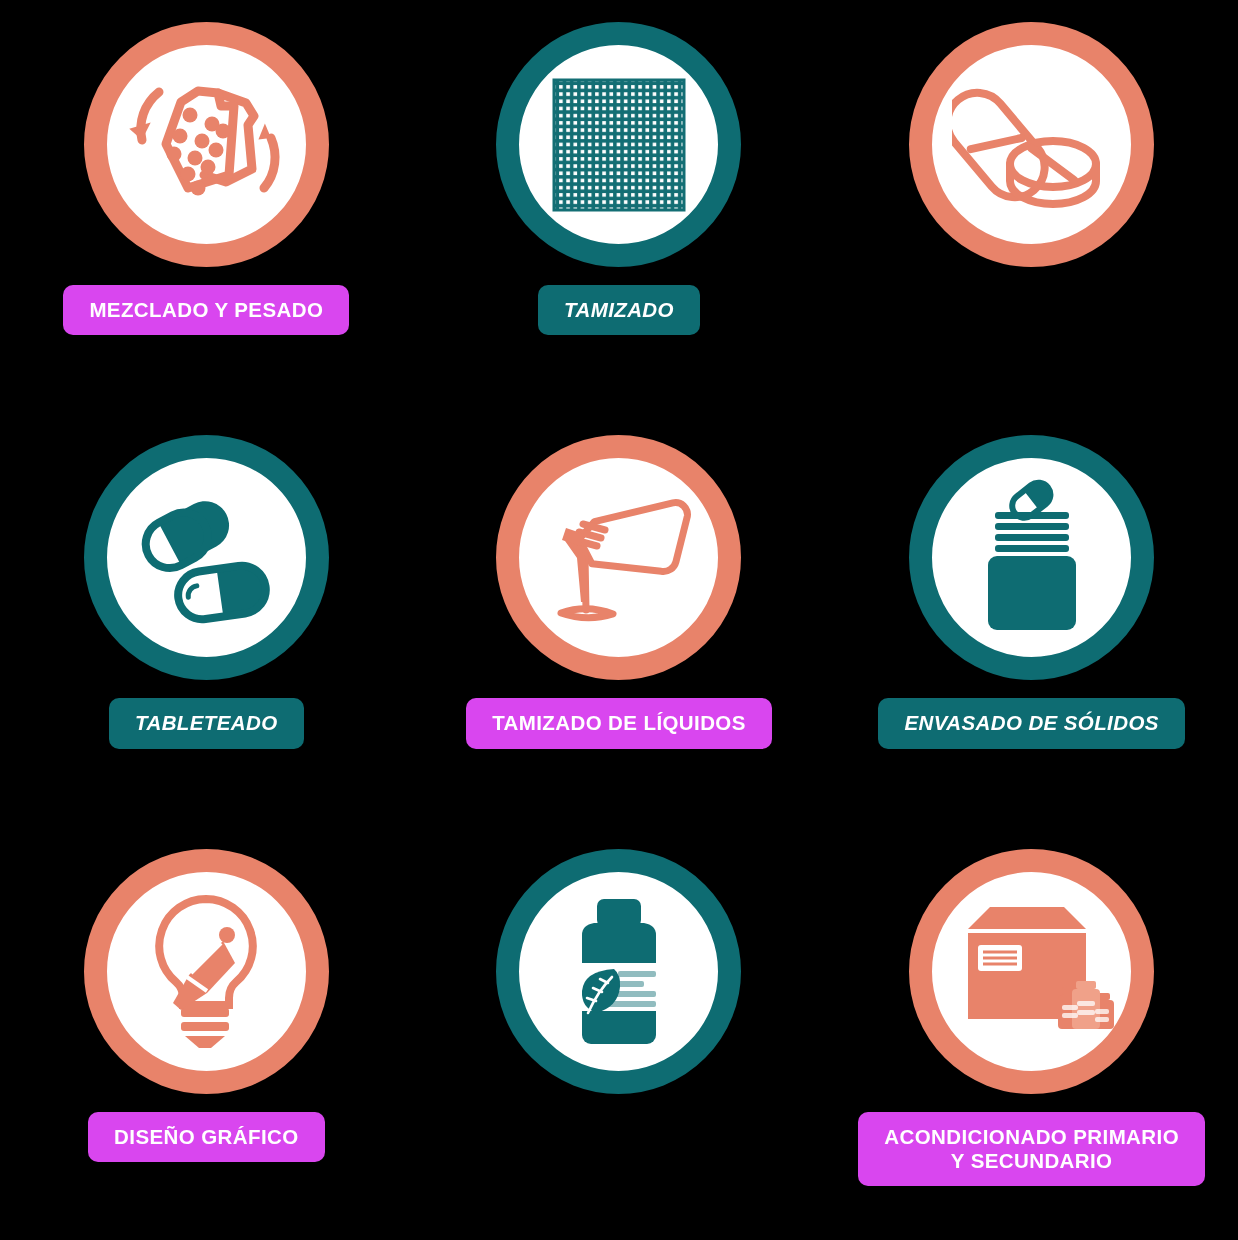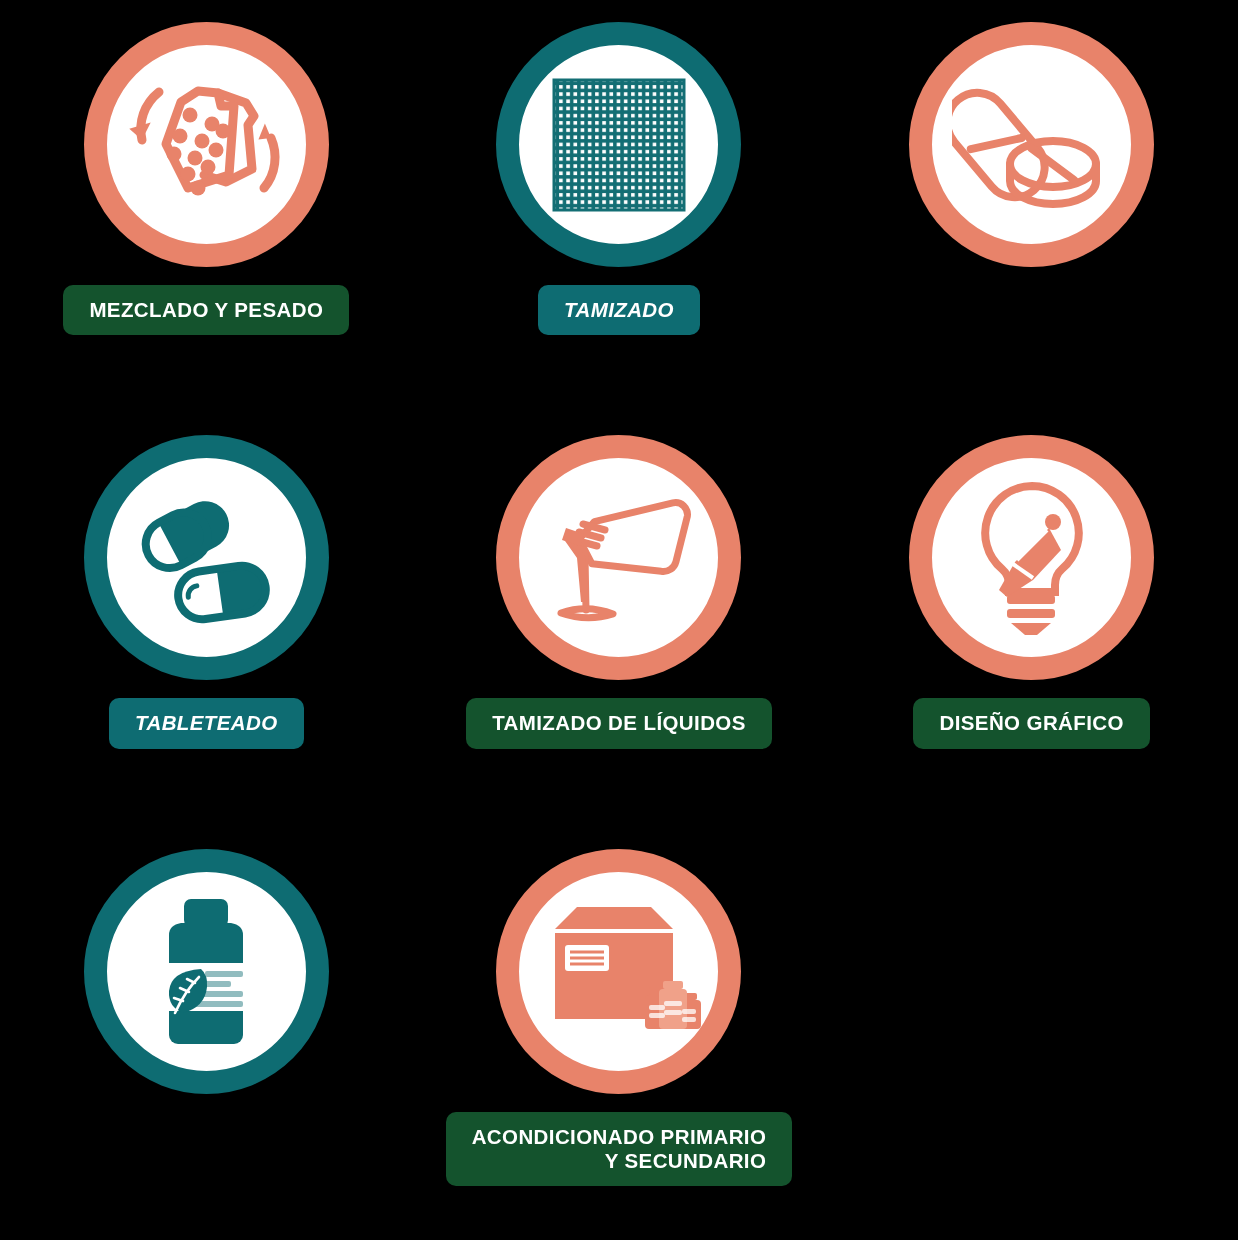--- a/index.html
+++ b/index.html
@@ -41,21 +41,21 @@
     padding:13px 26px;
     color:#ffffff;
     font-size:20.5px;
     font-weight:bold;
     letter-spacing:0.4px;
     text-align:center;
     line-height:1.18;
     white-space:pre-line;
     box-sizing:border-box;
   }
-  .label.salmon{background:#14532d;text-align:right;}
+  .label.salmon{background:#d946ef;}
   .label.teal{background:#0E6C72;font-style:italic;}
 </style>
 </head>
 <body>
 
 <div id="grid">
 
   <div class="cell">
     <div class="circle salmon">
       <svg width="160" height="150" viewBox="0 0 160 150">
@@ -144,20 +144,38 @@
           <path d="M30 52 L46 74 L47 128"></path>
           <path d="M22 131 q26 -9 52 1 q-26 8 -52 -1 Z"></path>
         </g>
         <path d="M29 50 L46 74 L50 120 L42 120 L38 76 L24 56 Z" fill="#E8836A"></path>
         <path d="M27 46 l18 6 l-4 12 l-18 -6 z" fill="#E8836A"></path>
       </svg>
     </div>
     <div class="label salmon">TAMIZADO DE LÍQUIDOS</div>
   </div>
 
+  <div class="cell">
+    <div class="circle teal">
+      <svg width="150" height="160" viewBox="0 0 150 160">
+        <g transform="rotate(-38 76 26)">
+          <rect x="56" y="10" width="42" height="24" rx="12" fill="none" stroke="#0E6C72" stroke-width="6"></rect>
+          <path d="M77 10 h9 a12 12 0 0 1 0 24 h-9 z" fill="#0E6C72"></path>
+        </g>
+        <g fill="#0E6C72">
+          <rect x="38" y="34" width="74" height="7" rx="3"></rect>
+          <rect x="38" y="45" width="74" height="7" rx="3"></rect>
+          <rect x="38" y="56" width="74" height="7" rx="3"></rect>
+          <rect x="38" y="67" width="74" height="7" rx="3"></rect>
+          <rect x="31" y="78" width="88" height="74" rx="9"></rect>
+        </g>
+      </svg>
+    </div>
+    <div class="label teal">ENVASADO DE SÓLIDOS</div>
+  </div>
 
   <div class="cell">
     <div class="circle salmon">
       <svg width="150" height="160" viewBox="0 0 150 160">
         <path d="M75 8 a47 47 0 0 1 30 83 q-7 6 -7 16 v7 h-46 v-7 q0 -10 -7 -16 A47 47 0 0 1 75 8 Z" fill="none" stroke="#E8836A" stroke-width="8"></path>
         <g fill="#E8836A">
           <rect x="50" y="117" width="48" height="9" rx="3"></rect>
           <rect x="50" y="131" width="48" height="9" rx="3"></rect>
           <path d="M54 145 h40 l-14 12 h-12 z"></path>
           <circle cx="96" cy="44" r="8"></circle>

